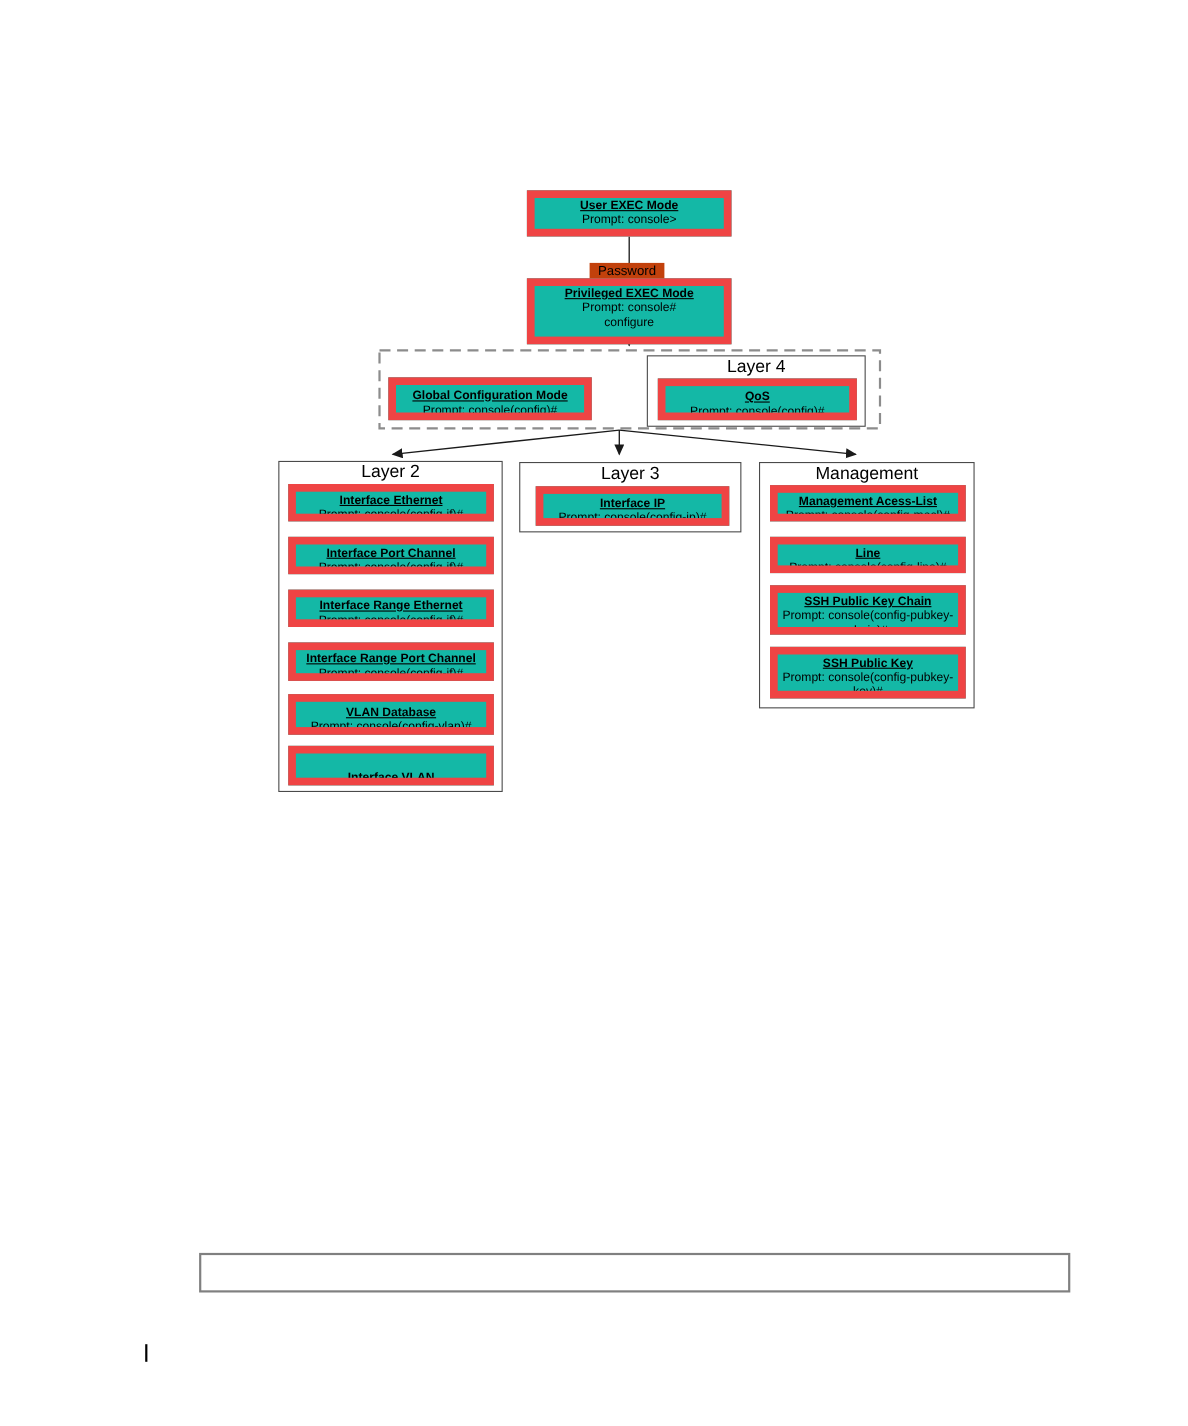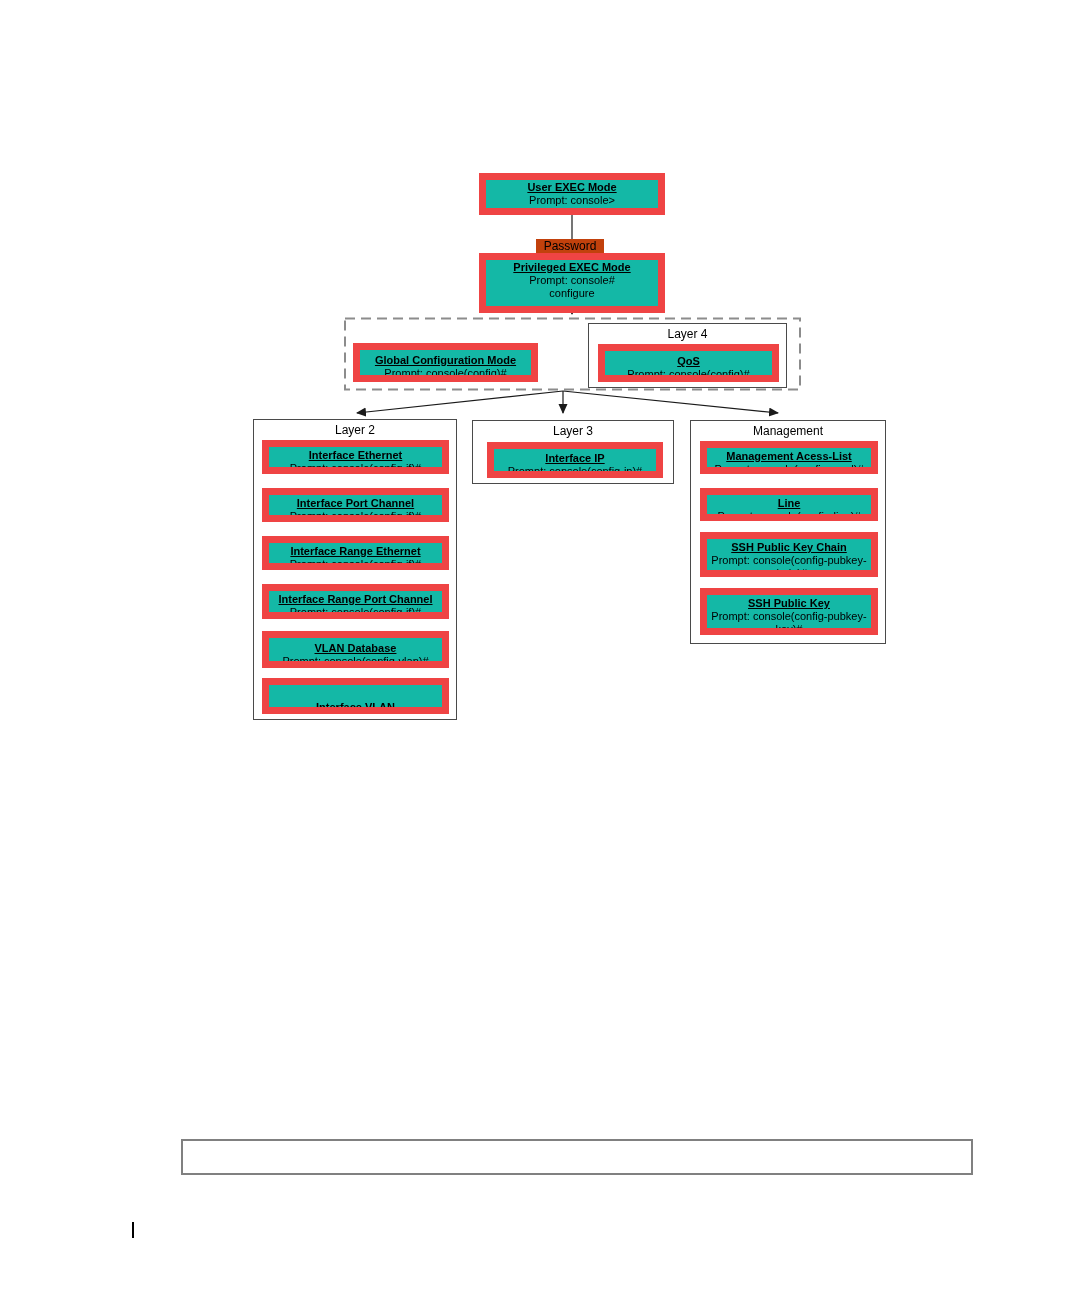--- a/index.html
+++ b/index.html
@@ -15,21 +15,21 @@
     padding:2px 2px 0 2px; overflow:hidden; overflow-wrap:anywhere;
   }
   .box .t { display:block; font-weight:bold; text-decoration:underline; white-space:nowrap; }
   .box .p { display:block; }
   .group {
     position:absolute; z-index:2; box-sizing:border-box;
     background:#ffffff; border:1px solid #4a4a4a;
   }
   .glabel {
     position:absolute; left:0; top:3px; width:100%;
-    text-align:center; font-size:12px; line-height:14px;
+    text-align:center; font-size:16px; line-height:14px;
   }
   .password {
     position:absolute; z-index:3; left:536px; top:223px; width:68px;
     background:#c2410c; text-align:center; font-size:12px; line-height:14px;margin-top:16px;
   }
   .note-box {
     position:absolute; z-index:2; box-sizing:border-box;
     left:181px; top:1139px; width:792px; height:36px;
     background:#ffffff; border:2px solid #808080;
   }

